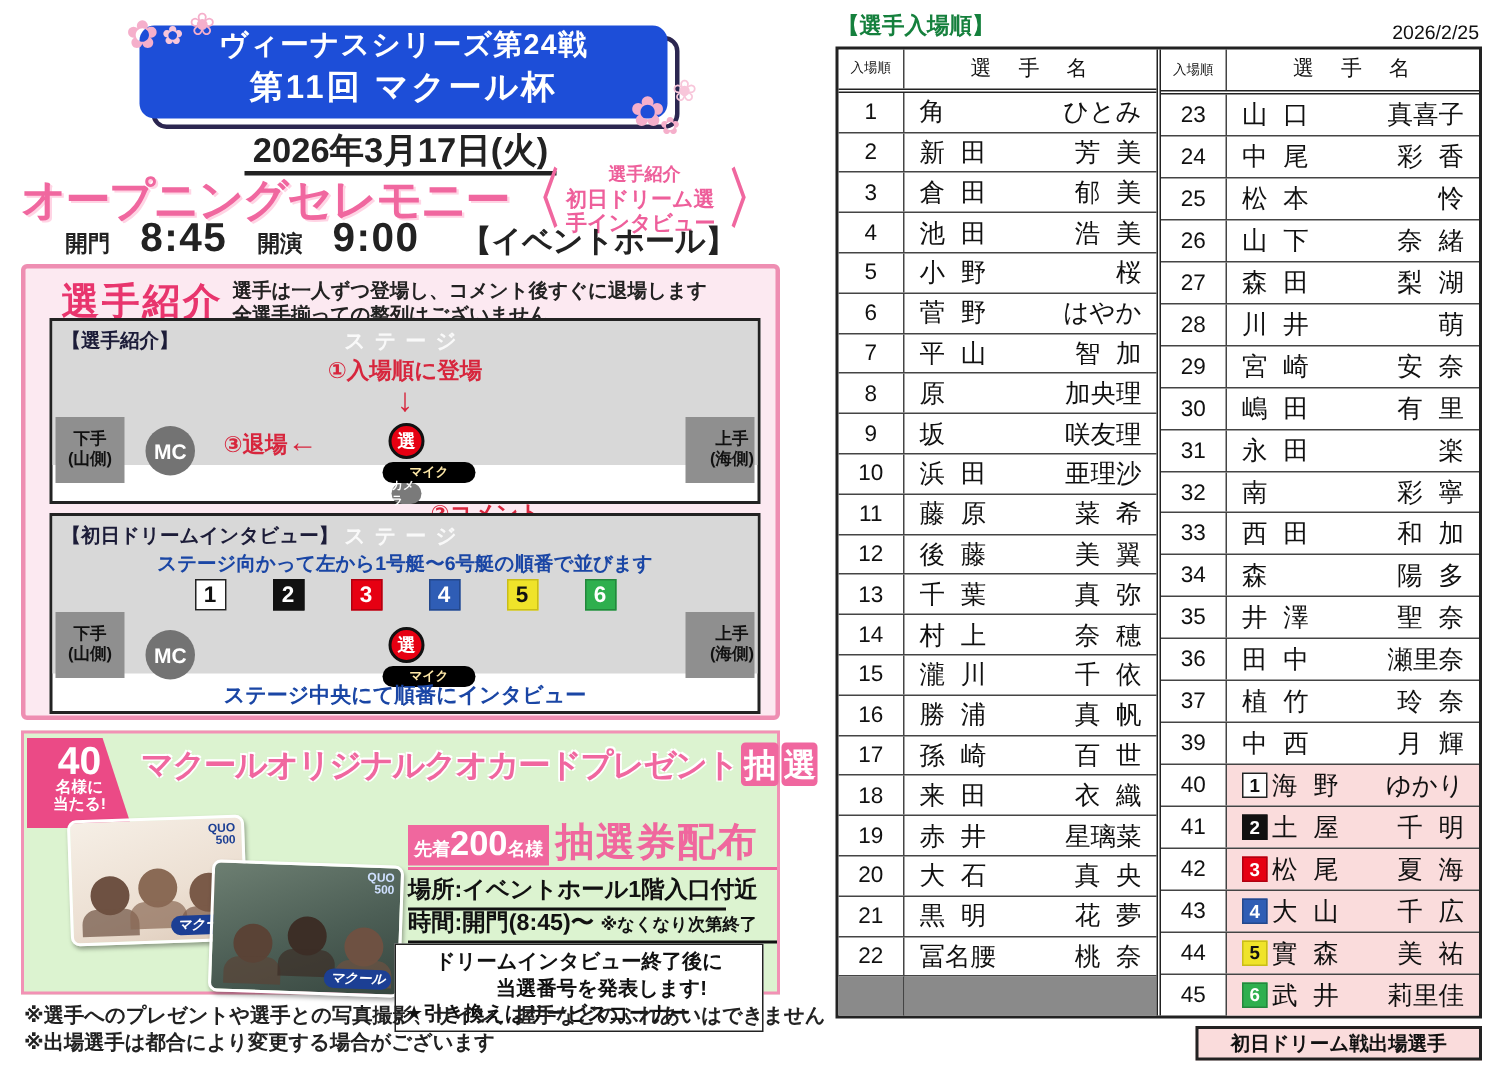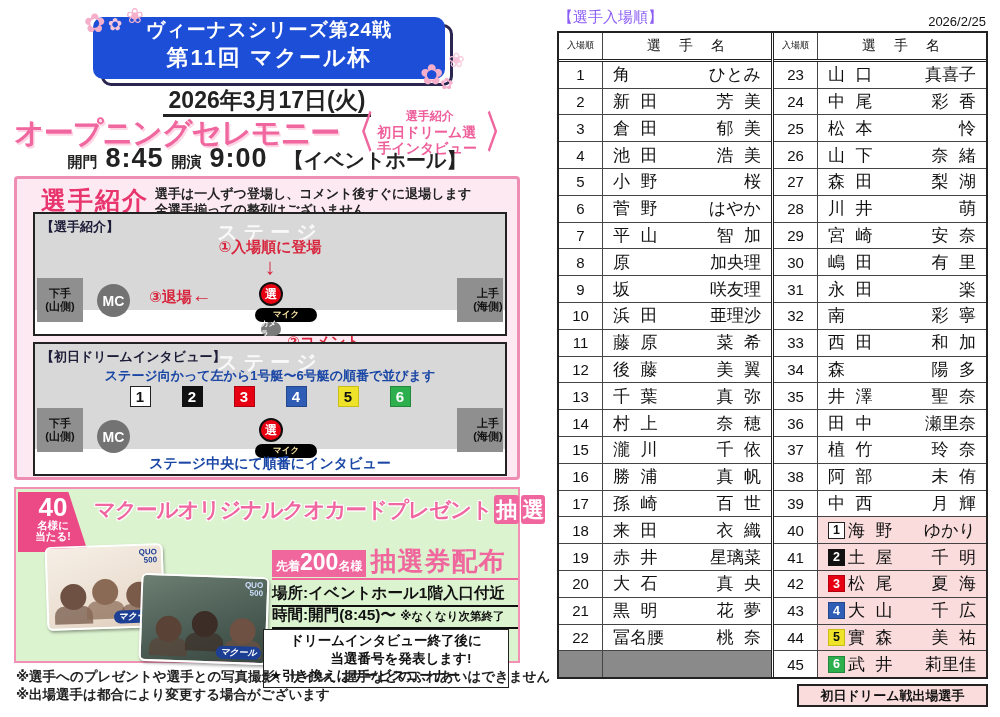--- a/index.html
+++ b/index.html
@@ -18,37 +18,37 @@
   .event-date span { border-bottom:3px solid #222; padding:0 6px 1px; }
 
   .ceremony { position:absolute; left:14px; top:110px; width:506px; display:flex; align-items:center; justify-content:center; }
   .ceremony .big { color:#f0679f; font-size:30px; font-weight:bold; letter-spacing:-1px;
                    text-shadow:1.5px 1.5px 0 #ffd4e4; white-space:nowrap; }
   .ceremony .bracket { color:#f0679f; font-size:34px; font-weight:bold; transform:scaleY(1.3); margin:0 2px; }
   .ceremony .stack { display:flex; flex-direction:column; align-items:center; color:#ee5f9b; font-weight:bold; line-height:1.15; }
   .ceremony .stack .s1 { font-size:12px; }
   .ceremony .stack .s2 { font-size:14px; }
 
-  .times { position:absolute; left:14px; top:143px; width:506px; display:flex; align-items:baseline; justify-content:center; gap:8px; color:#222; font-weight:bold; }
+  .times { position:absolute; left:14px; top:143px; width:506px; display:flex; align-items:baseline; justify-content:center; gap:20px; color:#222; font-weight:bold; }
   .times .lab { font-size:15px; }
   .times .num { font-size:27px; letter-spacing:1px; }
   .times .venue { font-size:20px; margin-left:8px; }
 
   .intro-panel { position:absolute; left:14px; top:176px; width:506px; height:304px; background:#fce9f1; border:3px solid #ee8eb2; border-radius:4px; }
   .intro-title { position:absolute; left:24px; top:5px; font-size:25px; font-weight:bold; color:#e8356d; letter-spacing:2px; }
   .intro-note { position:absolute; left:138px; top:7px; font-size:13px; font-weight:bold; color:#222; line-height:1.25; }
 
   .diagram { position:absolute; left:16px; width:474px; background:#fff; border:2px solid #222; }
   .d1 { top:33px; height:124px; }
   .d2 { top:163px; height:134px; }
   .stage-gray { position:absolute; left:0; top:0; width:100%; background:#d8d8d8; }
   .d1 .stage-gray { height:96px; }
   .d2 .stage-gray { height:105px; }
   .diag-label { position:absolute; left:6px; top:4px; font-size:13px; font-weight:bold; color:#1c1c38; }
-  .stage-word { position:absolute; left:0; top:5px; width:100%; text-align:center; font-size:20px; font-weight:bold; color:rgba(255,255,255,.85); letter-spacing:6px; }
+  .stage-word { position:absolute; left:0; top:5px; width:100%; text-align:center; font-size:14px; font-weight:bold; color:rgba(255,255,255,.85); letter-spacing:6px; }
   .red { color:#d7263d; }
   .step1 { position:absolute; left:0; top:24px; width:100%; text-align:center; font-size:15px; font-weight:bold; }
   .arrow-down { position:absolute; left:0; top:40px; width:100%; text-align:center; font-size:22px; font-weight:bold; }
   .step3 { position:absolute; left:114px; top:70px; font-size:15px; font-weight:bold; }
   .step3 .ar { font-size:20px; }
   .step2 { position:absolute; left:252px; top:71px; font-size:15px; font-weight:bold;margin-top:48px; }
   .wing { position:absolute; width:46px; height:44px; background:#8f8f8f; color:#111; font-size:11px; font-weight:bold;
           display:flex; flex-direction:column; align-items:center; justify-content:center; line-height:1.15; }
   .d1 .wing { top:64px; } .d2 .wing { top:64px; }
   .wing.lw { left:2px; } .wing.rw { right:2px;padding-left:16px; }
@@ -82,32 +82,32 @@
   .card2 .quo-logo { color:#cfe0ff; }
   .card-brand { position:absolute; right:4px; bottom:3px; font-size:9px; font-weight:bold; color:#fff; background:#1c3f94; border-radius:7px; padding:0 4px; font-style:italic; }
   .head { position:absolute; bottom:18px; width:26px; height:26px; border-radius:50%; background:#8a6a55; }
   .head:after { content:""; position:absolute; left:-6px; top:22px; width:38px; height:18px; border-radius:10px 10px 0 0; background:inherit; opacity:.7; }
   .firstcome { position:absolute; left:256px; top:55px; display:flex; align-items:baseline; }
   .fc-badge { background:#f0679e; color:#fff; font-weight:bold; padding:2px 4px; display:flex; align-items:baseline; }
   .fc-badge .sm { font-size:12px; } .fc-badge .lg { font-size:23px; line-height:.95; }
   .fc-text { color:#f0679e; font-size:26px; font-weight:bold; letter-spacing:1px; margin-left:4px; }
   .fc-underline { position:absolute; left:256px; top:89px; width:246px; border-top:2.5px solid #f0679e; }
   .place-line,.time-line { position:absolute; left:256px; font-size:15.5px; font-weight:bold; color:#111; border-bottom:2px solid #111; padding-bottom:1px; white-space:nowrap; }
-  .place-line { top:94px; width:246px; }
+  .place-line { top:94px; width:212px; }
   .time-line { top:116px; width:246px; }
   .time-line .small { font-size:11.5px; }
   .info-box { position:absolute; left:247px; top:140px; width:246px; background:#fff; border:1.5px solid #222; font-size:13.5px; font-weight:bold; color:#111;
               line-height:1.3; padding:2px 6px; }
   .info-box .c { text-align:center; } .info-box .r { text-align:center; padding-left:30px; }
 
   .footnote { position:absolute; left:16px; font-size:13.5px; font-weight:bold; color:#222; white-space:nowrap; }
   .fn1 { top:668px; } .fn2 { top:686px; }
 
   
-  .tbl-title { position:absolute; left:558px; top:8px; font-size:15px; font-weight:normal; color:#8b5cf6; }
+  .tbl-title { position:absolute; left:558px; top:8px; font-size:15px; font-weight:bold; color:#15803d; }
   .tbl-date { position:absolute; right:14px; top:14px; font-size:13px; color:#111; }
   .etable { position:absolute; left:557px; top:31px; width:431px; height:648px; border:2px solid #222; display:flex; background:#fff; }
   .colgrp { display:flex; flex-direction:column; flex:1; }
   .colgrp.rg { border-left:3px double #222; }
   .trow { flex:1; display:flex; border-top:1px solid #444; }
   .trow.hd { border-top:none; border-bottom:3px double #222; }
   .trow:nth-child(2) { border-top:none; }
   .cell { display:flex; align-items:center; justify-content:center; }
   .c-no { width:44px; border-right:1px solid #444; font-size:15px; color:#111; }
   .hd .c-no { font-size:9px; }
@@ -612,29 +612,20 @@
         <div class="trow">
           <div class="cell c-no">37</div>
           <div class="cell c-name">
             <span class="lgrp">
               <span class="sp2">植竹</span>
             </span>
             <span class="sp2">玲奈</span>
           </div>
         </div>
         <div class="trow">
-          <div class="cell c-no">38</div>
-          <div class="cell c-name">
-            <span class="lgrp">
-              <span class="sp2">阿部</span>
-            </span>
-            <span class="sp2">未侑</span>
-          </div>
-        </div>
-        <div class="trow">
           <div class="cell c-no">39</div>
           <div class="cell c-name">
             <span class="lgrp">
               <span class="sp2">中西</span>
             </span>
             <span class="sp2">月輝</span>
           </div>
         </div>
         <div class="trow">
           <div class="cell c-no">40</div>

